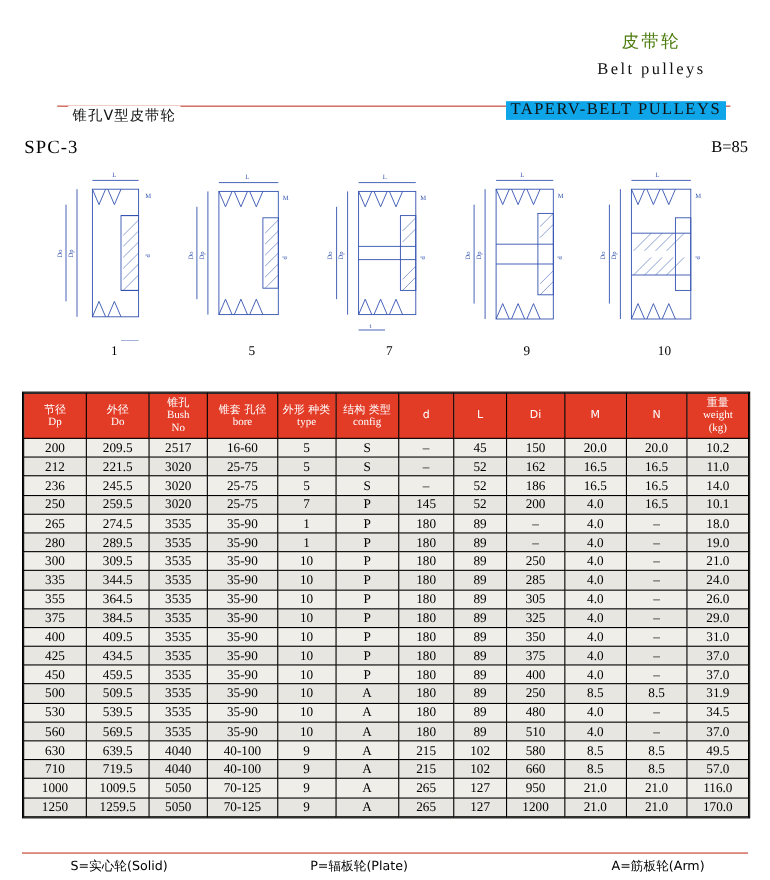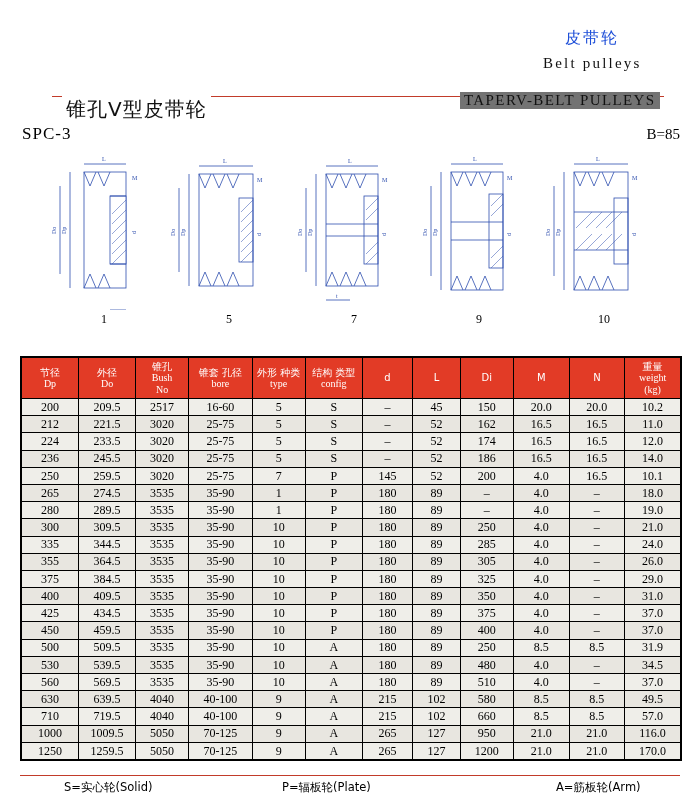--- a/index.html
+++ b/index.html
@@ -10,42 +10,42 @@
     color:#000;
     position:relative;
     overflow:hidden;
   }
   .page{position:relative;width:700px;height:800px;}
 
   
   .hdr-cn{
     position:absolute;left:565px;top:28px;
     font-family:"DejaVu Sans", sans-serif;
-    font-size:16px;letter-spacing:2px;color:#1d4ed8;
+    font-size:16px;letter-spacing:2px;color:#4d7c0f;
   }
   .hdr-en{
     position:absolute;left:543px;top:55px;
     font-family:"Liberation Serif", serif;
     font-size:15px;letter-spacing:2.2px;color:#111;text-align:right;
   }
   .rule{
     position:absolute;left:52px;top:96px;width:612px;height:0;
     border-top:1px solid #c23b2a;
   }
   .title-cn{
     position:absolute;left:62px;top:96px;
     font-family:"DejaVu Sans", sans-serif;
-    font-size:20px;letter-spacing:1px;color:#111;
+    font-size:13px;letter-spacing:1px;color:#111;
     background:#fff;padding:0 4px;text-align:right;
   }
   .title-en{
     position:absolute;left:460px;top:92px;
     font-family:"Liberation Serif", serif;
     font-size:15px;letter-spacing:1.4px;color:#111;
-    background:#737373;padding:0 4px;
+    background:#0ea5e9;padding:0 4px;
   }
   .code{
     position:absolute;left:22px;top:124px;
     font-size:17px;letter-spacing:1px;font-family:"Liberation Serif", serif;
   }
   .bval{
     position:absolute;right:20px;top:126px;
     font-size:15px;font-family:"Liberation Serif", serif;
   }
 
@@ -366,34 +366,20 @@
             <td class="col-type">5</td>
             <td class="col-cfg">S</td>
             <td class="col-d">–</td>
             <td class="col-l">52</td>
             <td class="col-di">162</td>
             <td class="col-m">16.5</td>
             <td class="col-n">16.5</td>
             <td class="col-w">11.0</td>
           </tr>
           <tr>
-            <td class="col-dp">224</td>
-            <td class="col-do">233.5</td>
-            <td class="col-bush">3020</td>
-            <td class="col-bore">25-75</td>
-            <td class="col-type">5</td>
-            <td class="col-cfg">S</td>
-            <td class="col-d">–</td>
-            <td class="col-l">52</td>
-            <td class="col-di">174</td>
-            <td class="col-m">16.5</td>
-            <td class="col-n">16.5</td>
-            <td class="col-w">12.0</td>
-          </tr>
-          <tr>
             <td class="col-dp">236</td>
             <td class="col-do">245.5</td>
             <td class="col-bush">3020</td>
             <td class="col-bore">25-75</td>
             <td class="col-type">5</td>
             <td class="col-cfg">S</td>
             <td class="col-d">–</td>
             <td class="col-l">52</td>
             <td class="col-di">186</td>
             <td class="col-m">16.5</td>

